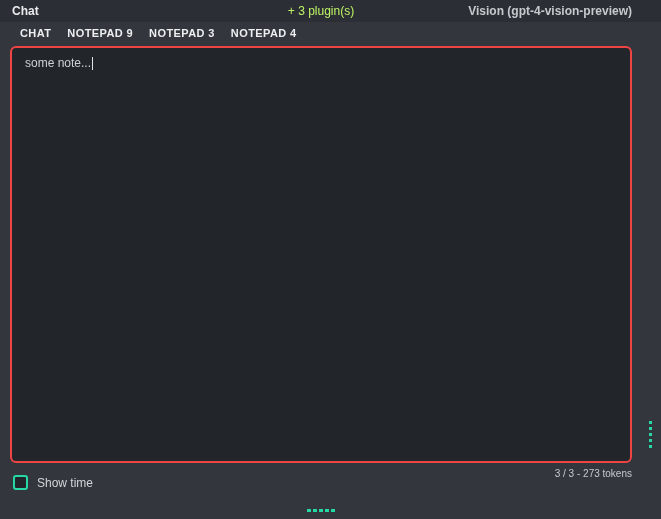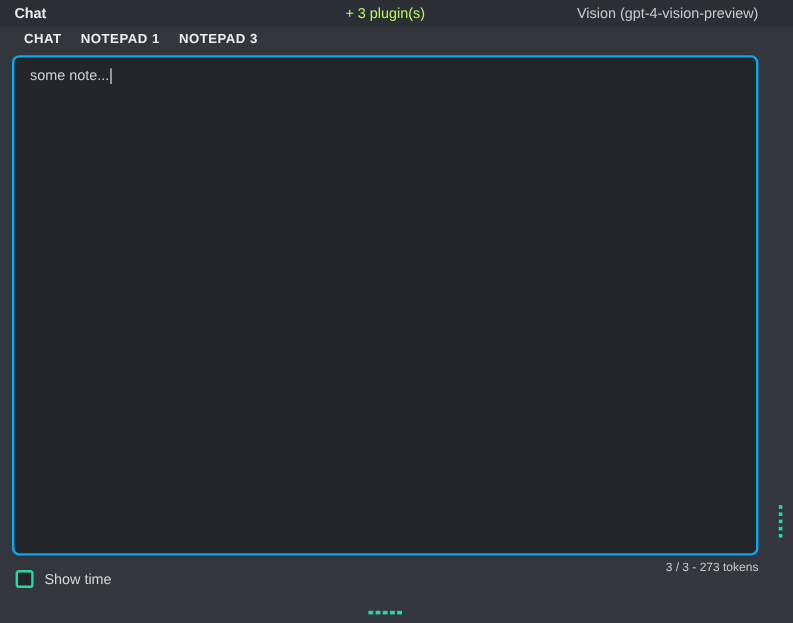--- a/index.html
+++ b/index.html
@@ -16,40 +16,40 @@
   .topbar .title {
     position: absolute; left: 12px; top: 50%; transform: translateY(-50%);
     font-size: 12px; font-weight: bold; color: #e8eaec;
   }
   .topbar .plugins {
     position: absolute; left: 321px; top: 50%; transform: translate(-50%,-50%);
     font-size: 12px; color: #bef264;
   }
   .topbar .model {
     position: absolute; right: 29px; top: 50%; transform: translateY(-50%);
-    font-size: 12px; color: #c6cacd;
+    font-size: 12px; color: #c6cacd; font-weight: bold;
   }
 
   
   .tabbar { height: 24px; display: flex; align-items: stretch; padding-left: 16px; background: #33373d; }
   .tab {
     display: flex; align-items: center;
     padding: 0 4px; margin-right: 8px;
     font-size: 11px; font-weight: bold; letter-spacing: 0.4px;
     color: #eceef0; border-bottom: 3px solid transparent;
     white-space: nowrap; cursor: pointer;
   }
   .tab.active { color: #26d9a3; border-bottom-color: #26d9a3; }
 
   
   .editor {
     position: absolute; left: 10px; top: 46px;
     width: 622px; height: 417px;
     background: #22262a;
-    border: 2px solid #0ea5e9; border-radius: 6px;
+    border: 2px solid #ef4444; border-radius: 6px;
     padding: 8px 13px;
     font-size: 12px; color: #ced2d6;
     line-height: 15px; cursor: text;
   }
   .caret {
     display: inline-block; width: 1px; height: 13px;
     background: #dfe2e5; margin-left: 1px; vertical-align: text-bottom;
   }
 
   
@@ -74,22 +74,23 @@
 <div class="app">
 
   <div class="topbar">
     <span class="title">Chat</span>
     <span class="plugins">+ 3 plugin(s)</span>
     <span class="model">Vision (gpt-4-vision-preview)</span>
   </div>
 
   <div class="tabbar">
     <div class="tab">CHAT</div>
-    <div class="tab">NOTEPAD 1</div>
+    <div class="tab">NOTEPAD 9</div>
     <div class="tab">NOTEPAD 3</div>
+    <div class="tab">NOTEPAD 4</div>
   </div>
 
   <div class="editor">
     <span>some note...</span><span class="caret"></span>
   </div>
 
   <div class="v-dots">
     <i></i>
       <i></i>
       <i></i>

